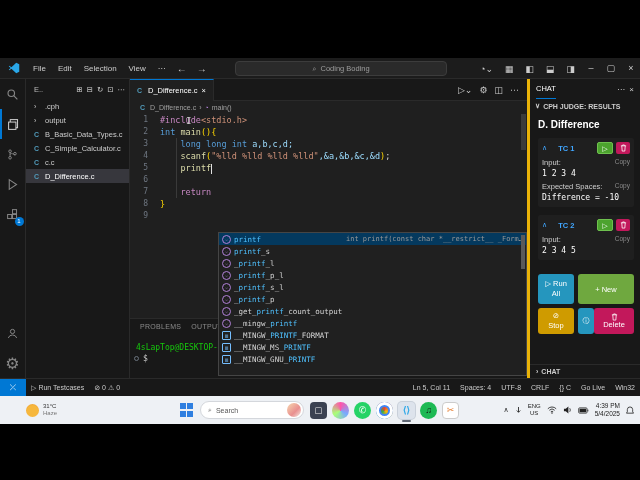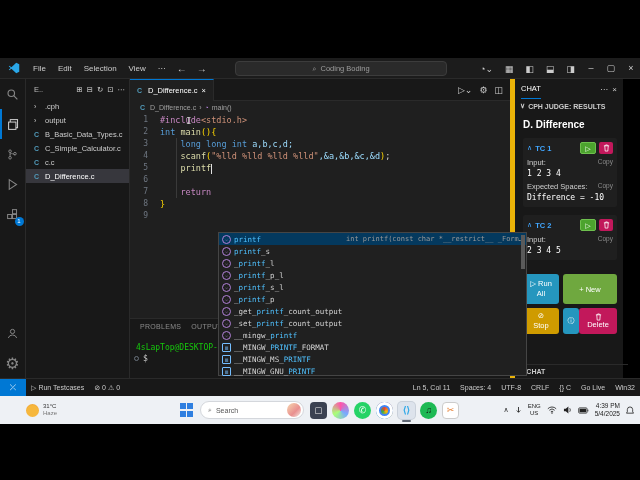--- a/index.html
+++ b/index.html
@@ -86,31 +86,31 @@
   .ptab { color:#8b8b8b; font-size:7px; letter-spacing:.3px; line-height:15px; }
   .ptab.active { color:#e0e0e0; border-bottom:1px solid #e0e0e0; }
   #panel-right { margin-left:auto; display:flex; align-items:center; gap:6px;
     padding-right:8px; color:#cccccc; font-size:7px; }
   #term-body { font-family:"DejaVu Sans Mono", monospace; font-size:8px; padding:8px 0 0 6px; }
   .t-user{color:#16c60c} .t-env{color:#b4009e} .t-cwd{color:#c19c00} .t-pl{color:#cccccc}
   #term-prompt { display:flex; align-items:center; gap:4px; margin-top:2px; }
   .term-dot { width:5px; height:5px; border-radius:50%; border:1px solid #6a737d; margin-left:-2px; }
 
   
-  #aux { left:510px; top:21px; width:113px; height:299px; background:#181818;
-    border-left:5px solid #eab308; }
+  #aux { left:527px; top:21px; width:113px; height:299px; background:#181818;
+    border-left:3px solid #eab308; }
   #aux-head { height:20px; display:flex; align-items:center; padding:0 6px; gap:4px; }
   #aux-tab { color:#ffffff; font-size:7.5px; border-bottom:1px solid #0078d4; line-height:19px; }
   #aux-head .spacer{flex:1}
   #cph-section { height:14px; display:flex; align-items:center; gap:3px; padding-left:5px;
     color:#cccccc; font-size:7px; font-weight:bold; }
   #cph-body { padding:2px 6px 0 8px; }
   #cph-title { color:#ffffff; font-size:10px; font-weight:bold; margin:4px 0 8px 0; }
   .tc-card { background:#1f1f1f; border-radius:2px; padding:4px 4px 5px 4px; margin-bottom:8px; }
-  .tc-head { display:flex; align-items:center; gap:3px; }
+  .tc-head { display:flex; align-items:center; gap:11px; }
   .tc-name { color:#40a6ff; font-size:7.5px; font-weight:bold; }
   .tc-chev { color:#40a6ff; font-size:7px; }
   .tc-btns { margin-left:auto; display:flex; gap:3px; }
   .btn-play { width:16px; height:12px; background:#4ca32e; border:1px solid #6ec04e;
     border-radius:2px; color:#fff; font-size:7px; text-align:center; line-height:11px; }
   .btn-trash { width:14px; height:12px; background:#c2185b; border-radius:2px;
     color:#fff; font-size:7px; text-align:center; line-height:12px; }
   .tc-label-row { display:flex; margin-top:4px; }
   .tc-label { color:#cfcfcf; font-size:7.5px; }
   .tc-copy { margin-left:auto; color:#8a8a8a; font-size:6.5px; }
@@ -343,24 +343,20 @@
             <span class="k-ico">◦</span>
             <span><span>_</span><span class="sug-match">printf</span><span>_s_l</span></span>
           </div>
           <div class="sug-row">
             <span class="k-ico">◦</span>
             <span><span>_</span><span class="sug-match">printf</span><span>_p</span></span>
           </div>
           <div class="sug-row">
             <span class="k-ico">◦</span>
             <span><span>_get_</span><span class="sug-match">printf</span><span>_count_output</span></span>
-          </div>
-          <div class="sug-row">
-            <span class="k-ico">◦</span>
-            <span><span>_set_</span><span class="sug-match">printf</span><span>_count_output</span></span>
           </div>
           <div class="sug-row">
             <span class="k-ico">◦</span>
             <span><span>__mingw_</span><span class="sug-match">printf</span><span></span></span>
           </div>
           <div class="sug-row">
             <span class="k-ico f">≡</span>
             <span><span>__MINGW_</span><span class="sug-match">PRINTF</span><span>_FORMAT</span></span>
           </div>
           <div class="sug-row">

